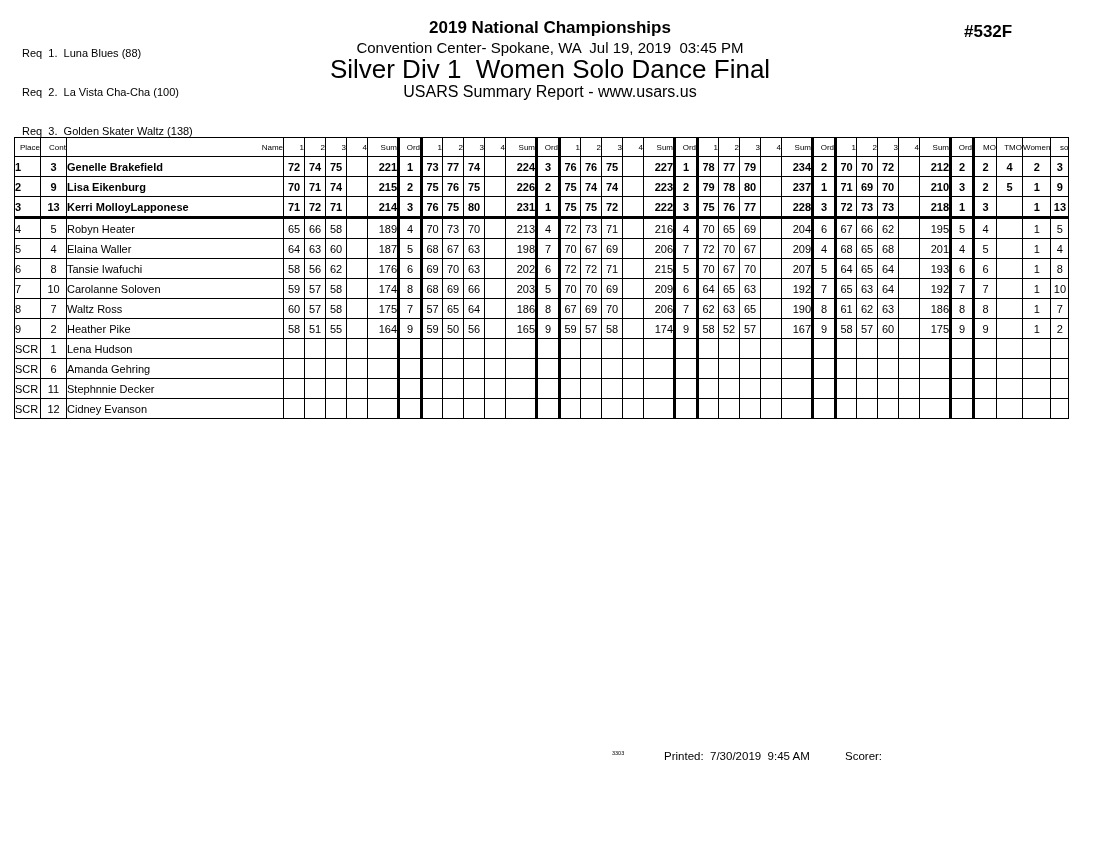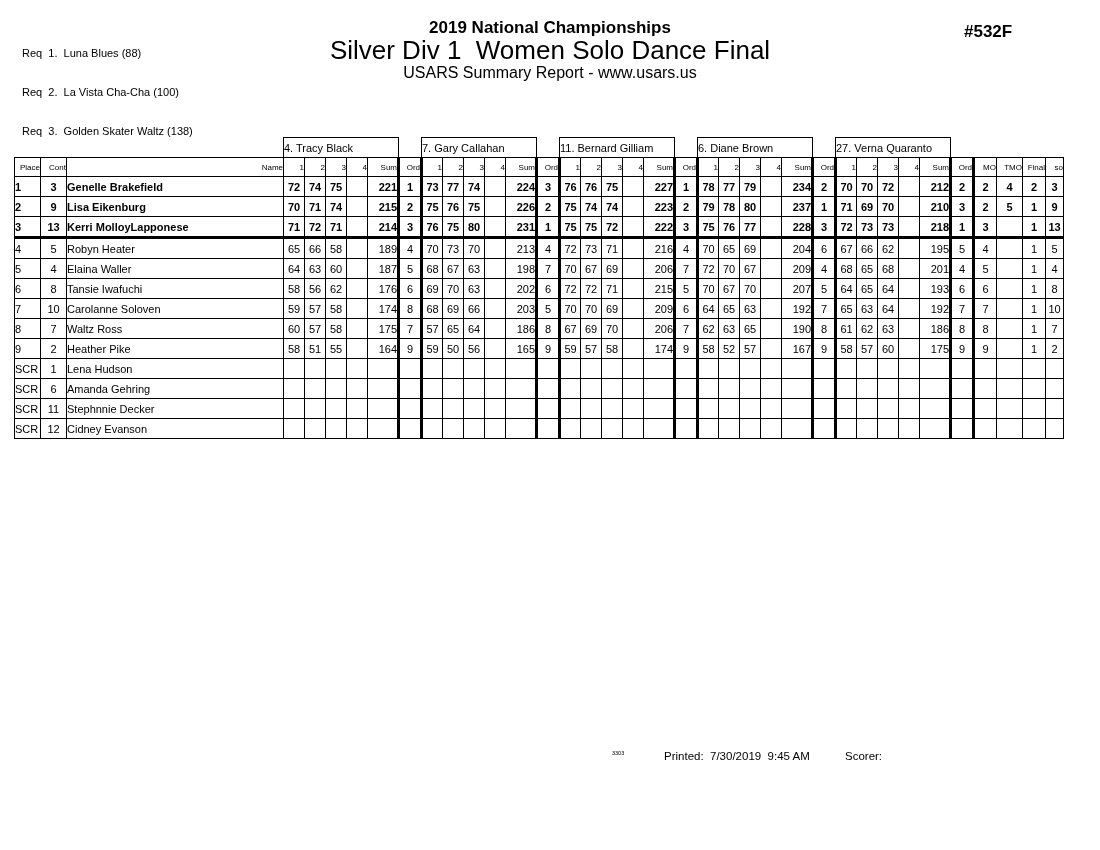--- a/index.html
+++ b/index.html
@@ -44,20 +44,21 @@
 <body>
 
 <div class="req-list">
   <div>Req  1.  Luna Blues (88)</div>
   <div>Req  2.  La Vista Cha-Cha (100)</div>
   <div>Req  3.  Golden Skater Waltz (138)</div>
 </div>
 
 <div class="hdr-center">
   <div class="hdr-title">2019 National Championships</div>
+  <div class="hdr-venue">Convention Center- Spokane, WA  Jul 19, 2019  03:45 PM</div>
   <div class="hdr-event">Silver Div 1  Women Solo Dance Final</div>
   <div class="hdr-report">USARS Summary Report - www.usars.us</div>
 </div>
 
 <div class="event-code">#532F</div>
 
 <table class="results">
     <colgroup>
       <col style="width: 26px;">
       <col style="width: 26px;">
@@ -91,34 +92,20 @@
       <col style="width: 21px;">
       <col style="width: 21px;">
       <col style="width: 31px;">
       <col style="width: 23px;">
       <col style="width: 23px;">
       <col style="width: 26px;">
       <col style="width: 23px;">
       <col style="width: 18px;">
     </colgroup>
     <thead>
-      <tr>
-        <td class="sp" colspan="3"></td>
-        <td class="judgebox" colspan="5">4.  Tracy Black</td>
-        <td class="sp"></td>
-        <td class="judgebox" colspan="5">7.  Gary Callahan</td>
-        <td class="sp"></td>
-        <td class="judgebox" colspan="5">11.  Bernard Gilliam</td>
-        <td class="sp"></td>
-        <td class="judgebox" colspan="5">6.  Diane Brown</td>
-        <td class="sp"></td>
-        <td class="judgebox" colspan="5">27.  Verna Quaranto</td>
-        <td class="sp"></td>
-        <td class="sp" colspan="4"></td>
-      </tr>
       <tr>
         <th class="ac">Place</th>
         <th class="ac">Cont</th>
         <th class="al">Name</th>
         <th class="ac">1</th>
         <th class="ac">2</th>
         <th class="ac">3</th>
         <th class="ac">4</th>
         <th class="ac">Sum</th>
         <th class="ord" style="font-weight: normal;">Ord</th>
@@ -141,21 +128,21 @@
         <th class="ac">Sum</th>
         <th class="ord" style="font-weight: normal;">Ord</th>
         <th class="ac">1</th>
         <th class="ac">2</th>
         <th class="ac">3</th>
         <th class="ac">4</th>
         <th class="ac">Sum</th>
         <th class="ord" style="font-weight: normal;">Ord</th>
         <th class="ac">MO</th>
         <th class="ac">TMO</th>
-        <th class="ac">Final</th>
+        <th class="ac">Women</th>
         <th class="ac">so</th>
       </tr>
     </thead>
     <tbody>
       <tr class="boldrow">
         <td class="al">1</td>
         <td class="ac">3</td>
         <td class="al">Genelle Brakefield</td>
         <td class="ac">72</td>
         <td class="ac">74</td>

